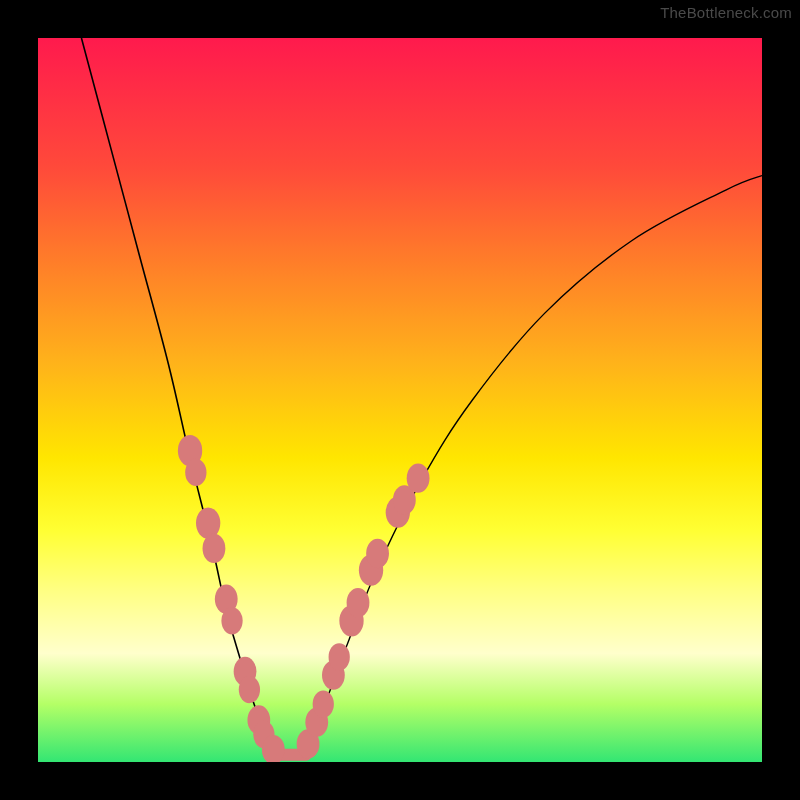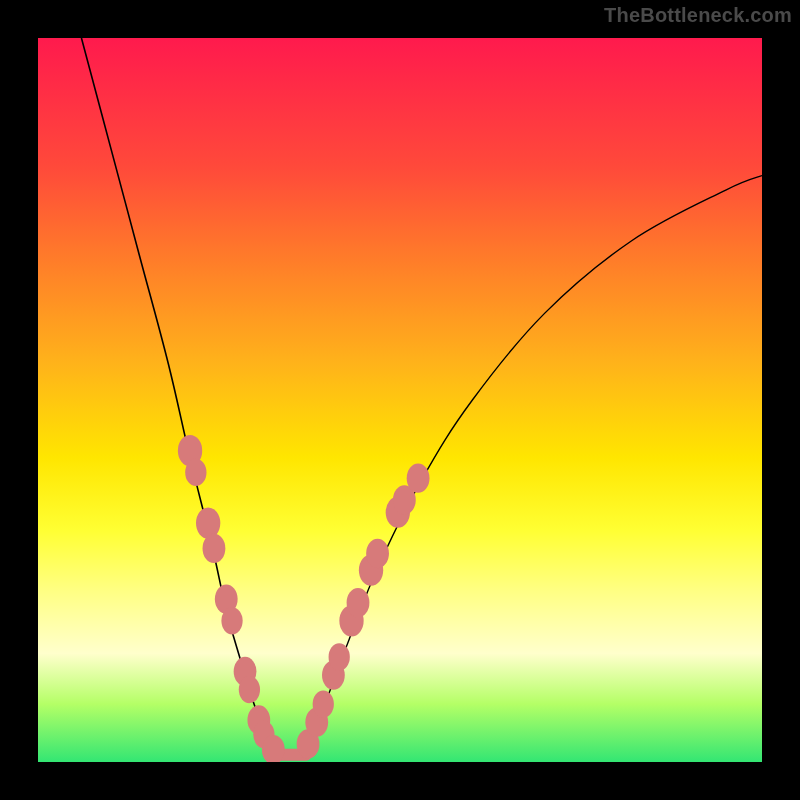--- a/index.html
+++ b/index.html
@@ -28,23 +28,23 @@
       #ffffcc 85%,
       #b4ff66 92%,
       #33e673 100%
     );
   }
   .watermark {
     position: absolute;
     top: 4px;
     right: 8px;
     color: #4a4a4a;
-    font-size: 20px;
+    font-size: 15px;
     letter-spacing: 0.2px;
-    font-weight: 700;
+    font-weight: 400;
   }
   svg.plot {
     position: absolute;
     left: 0;
     top: 0;
     width: 724px;
     height: 724px;
   }
   .curve {
     fill: none;

